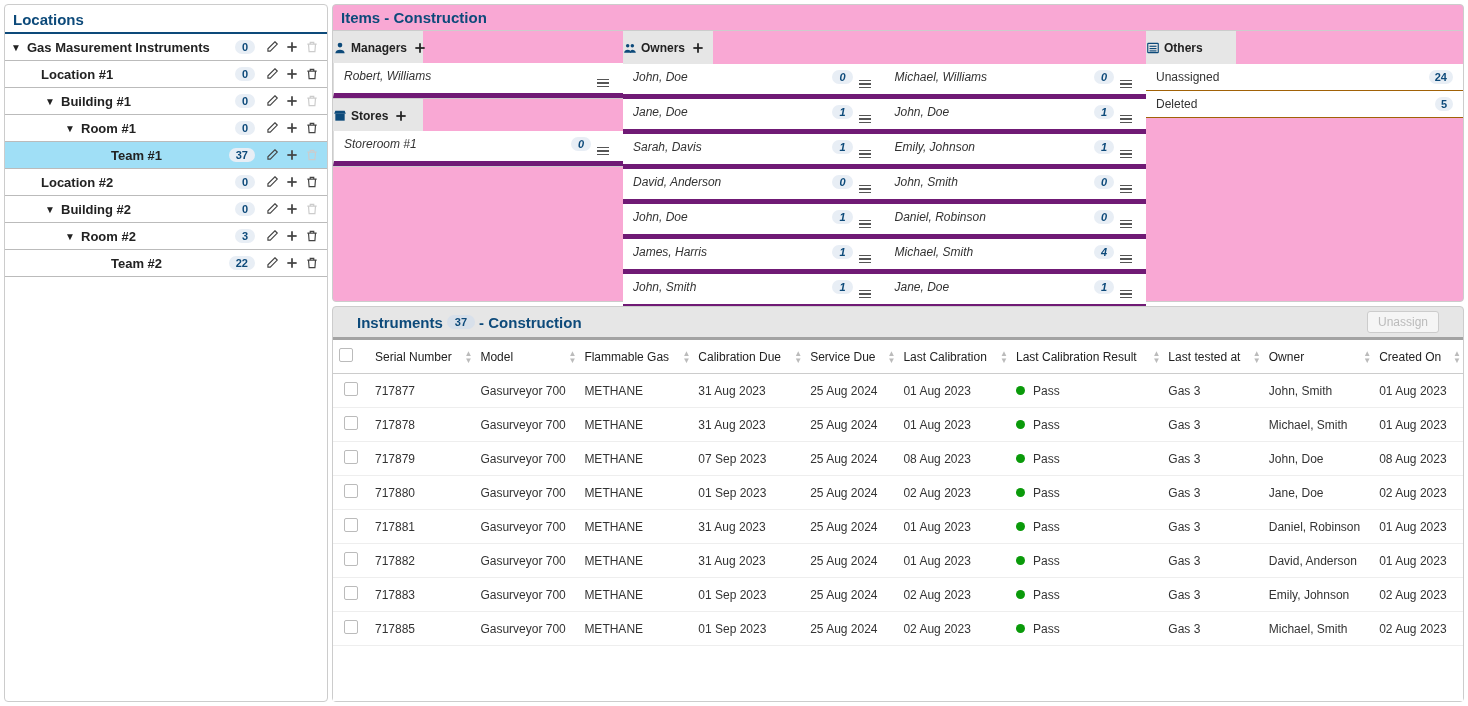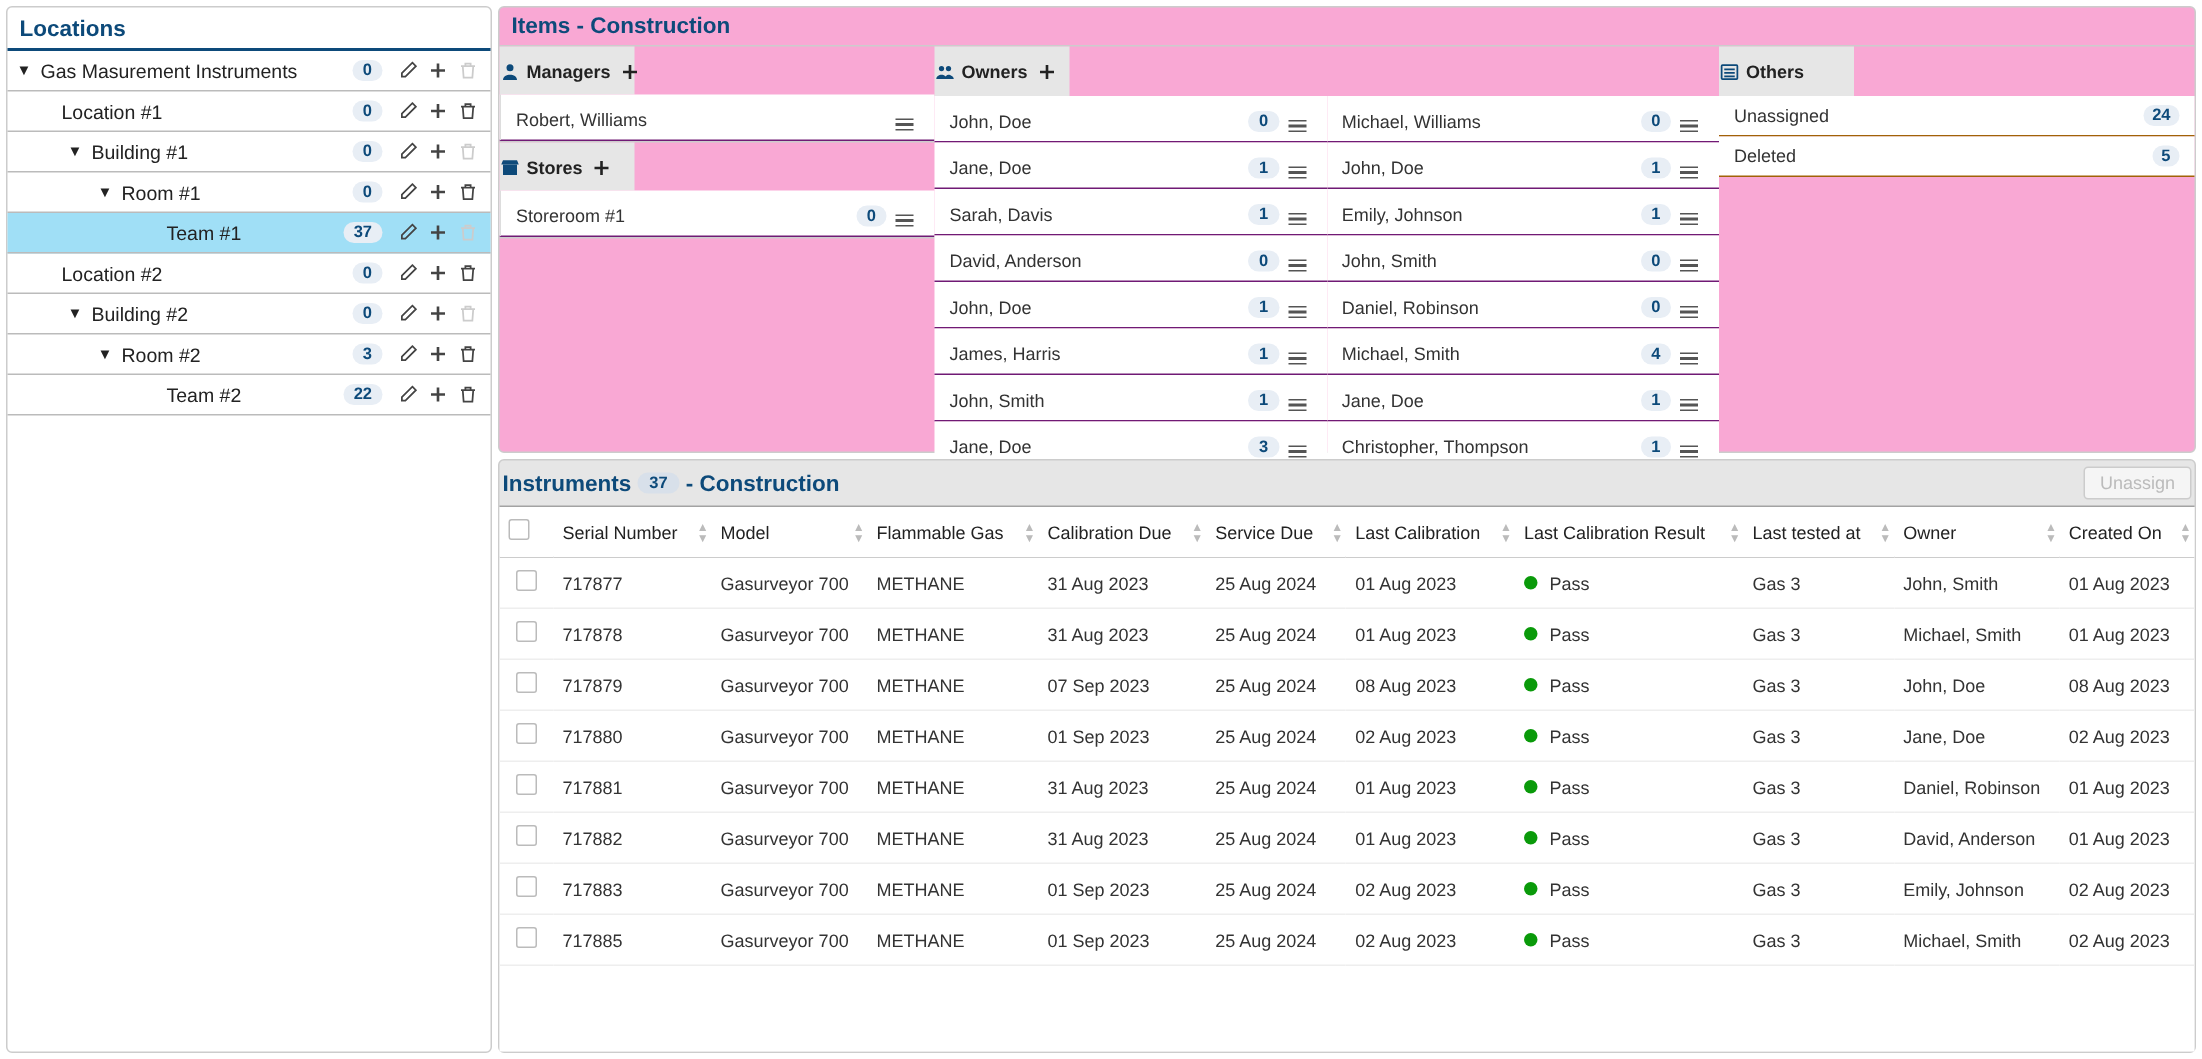--- a/index.html
+++ b/index.html
@@ -4,62 +4,62 @@
 <style>
   * { box-sizing: border-box; margin: 0; padding: 0; }
   body { font-family: Arial, Helvetica, sans-serif; font-size: 12px; background: #fff; color: #333; width: 1468px; height: 706px; overflow: hidden; }
   .app { display: flex; width: 100%; height: 100%; padding: 4px; gap: 4px; }
   .left-panel { width: 324px; border: 1px solid #ccc; border-radius: 4px; display: flex; flex-direction: column; background: #fff; }
   .right-panel { flex: 1; display: flex; flex-direction: column; gap: 4px; }
   .panel-title { font-size: 15px; font-weight: bold; color: #0d4a7a; padding: 6px 8px 4px; border-bottom: 2px solid #0d4a7a; }
   .tree { font-size: 13px; }
   .tree-row { display: flex; align-items: center; padding: 4px 6px; border-bottom: 1px solid #bbb; cursor: pointer; }
   .tree-row.selected { background: #a0dff6; }
-  .tree-row .label { flex: 1; font-weight: normal; color: #222; }
+  .tree-row .label { flex: 1; font-weight: bold; color: #222; }
   .tree-row .caret { width: 12px; margin-right: 4px; color: #222; font-size: 10px; }
   .tree-row .badge { background: #e8eef5; color: #0d4a7a; border-radius: 10px; padding: 1px 7px; font-size: 11px; font-weight: bold; margin-right: 6px; }
   .tree-row .icon-btn { width: 18px; height: 18px; display: inline-flex; align-items: center; justify-content: center; cursor: pointer; color: #444; margin-left: 2px; }
   .tree-row .icon-btn.disabled { color: #ccc; cursor: default; }
   .indent-1 { padding-left: 20px; }
   .indent-2 { padding-left: 40px; }
   .indent-3 { padding-left: 60px; }
   .indent-4 { padding-left: 90px; }
 
   .items-panel { border: 1px solid #ccc; border-radius: 4px; background: #f9a8d4; height: 298px; display: flex; flex-direction: column; }
   .items-title { font-size: 15px; font-weight: bold; color: #0d4a7a; padding: 4px 8px; border-bottom: 1px solid #ccc; }
   .items-body { display: flex; flex: 1; }
   .items-col { display: flex; flex-direction: column; }
   .col-a { width: 290px; }
   .col-b { width: 523px;}
   .col-c { flex: 1; }
   .section-header { display: flex; align-items: center; padding: 6px 0; font-weight: bold; color: #222; background: #e6e6e6;}
   .section-header .sec-icon { margin-right: 4px; color: #0d4a7a; font-size: 13px; }
   .section-header .add-icon { margin-left: 6px; cursor: pointer; font-size: 13px; }
-  .list-item { display: flex; align-items: flex-end; padding: 6px 10px; background: #fff; border-bottom: 1px solid #701a75; }
+  .list-item { display: flex; align-items: flex-start; padding: 6px 10px; background: #fff; border-bottom: 5px solid #701a75; font-style: italic; }
   .list-item .name { flex: 1; color: #333; }
   .list-item .badge { background: #e8eef5; color: #0d4a7a; border-radius: 10px; padding: 1px 7px; font-size: 11px; font-weight: bold; margin-right: 6px; }
   .list-item .menu-icon { width: 16px; color: #555; cursor: pointer; }
   .owners-grid { display: flex; flex: 1; }
   .owners-col { flex: 1; display: flex; flex-direction: column; }
   .others-row { display: flex; align-items: flex-end; padding: 6px 10px; background: #fff; border-bottom: 1px solid #a16207; }
   .others-row .name { flex: 1; }
   .others-row .count { color: #0d4a7a; font-weight: bold; padding: 1px 6px; background: #e8eef5; border-radius: 8px; font-size: 11px; }
   .section-block { display: flex; flex-direction: column; }
   .managers-section .section-header,
   .stores-section .section-header,
   .owners-section .section-header,
   .others-section .section-header { height: 32px; }
   .managers-section, .stores-section { border-bottom: 1px solid #ccc; }
   .items-col.col-a .list-item { border-left: 1px solid #ddd; }
   .managers-section, .stores-section { display: flex; }
   .managers-section .section-header, .stores-section .section-header { width: 90px; flex-shrink: 0; align-items: flex-start; padding-top: 10px; }
   .managers-section .list-wrap, .stores-section .list-wrap { flex: 1; }
 
   .instruments-panel { border: 1px solid #ccc; border-radius: 4px; background: #e6e6e6; flex: 1; display: flex; flex-direction: column; }
-  .instr-header { display: flex; align-items: center; padding: 4px 2px; border-bottom: 1px solid #a3a3a3; }
+  .instr-header { display: flex; align-items: center; padding: 4px 24px; border-bottom: 3px solid #a3a3a3; }
   .instr-title { font-size: 15px; font-weight: bold; color: #0d4a7a; }
   .instr-badge { background: #d8e0ea; color: #0d4a7a; border-radius: 10px; padding: 1px 8px; font-size: 11px; font-weight: bold; margin: 0 4px; }
   .instr-sub { font-size: 15px; font-weight: bold; color: #0d4a7a; }
   .unassign-btn { margin-left: auto; padding: 3px 10px; border: 1px solid #ccc; border-radius: 3px; background: #f5f5f5; color: #bbb; font-size: 12px; cursor: default; }
   .table-wrap { flex: 1; overflow: auto; background: #fff; }
   table { width: 100%; border-collapse: collapse; }
   th, td { text-align: left; padding: 8px 6px; font-size: 12px; border-bottom: 1px solid #eee; }
   th { background: #fff; color: #222; font-weight: normal; position: relative; padding-right: 16px; border-bottom: 1px solid #ccc; }
   th .sort { position: absolute; right: 2px; top: 50%; transform: translateY(-50%); font-size: 8px; color: #bbb; line-height: 7px; }
   .checkbox { width: 14px; height: 14px; border: 1px solid #bbb; border-radius: 2px; display: inline-block; }

